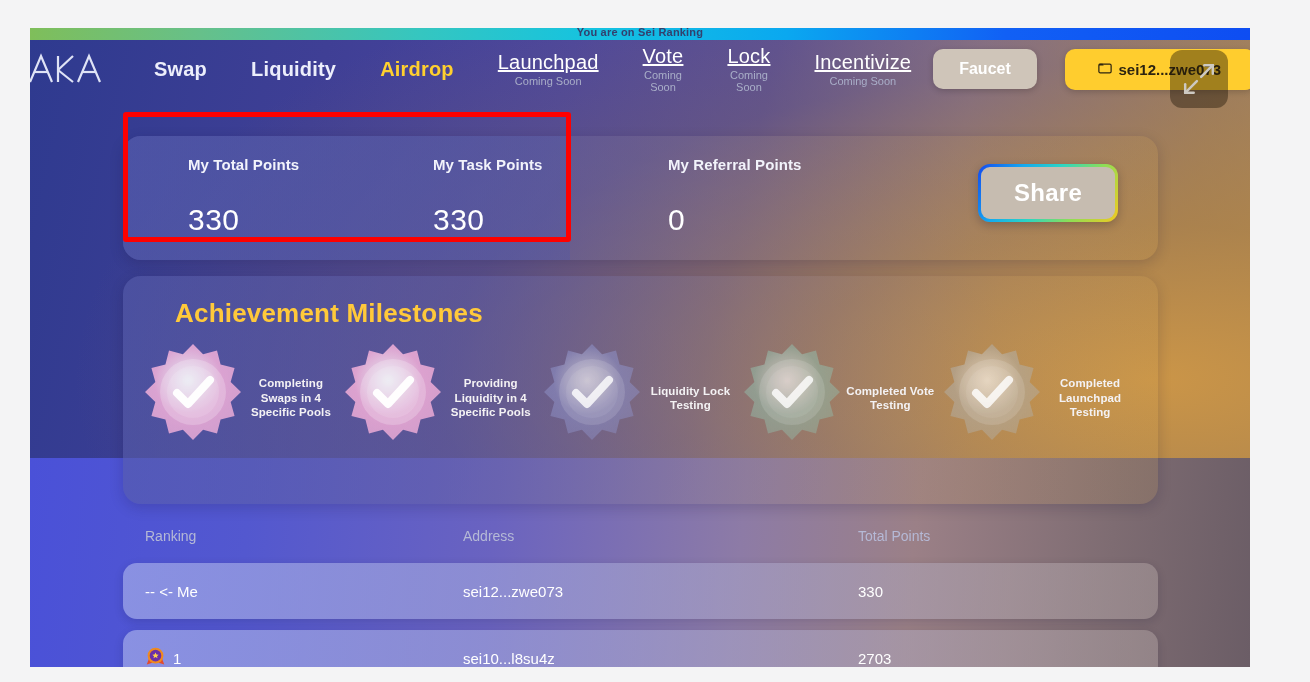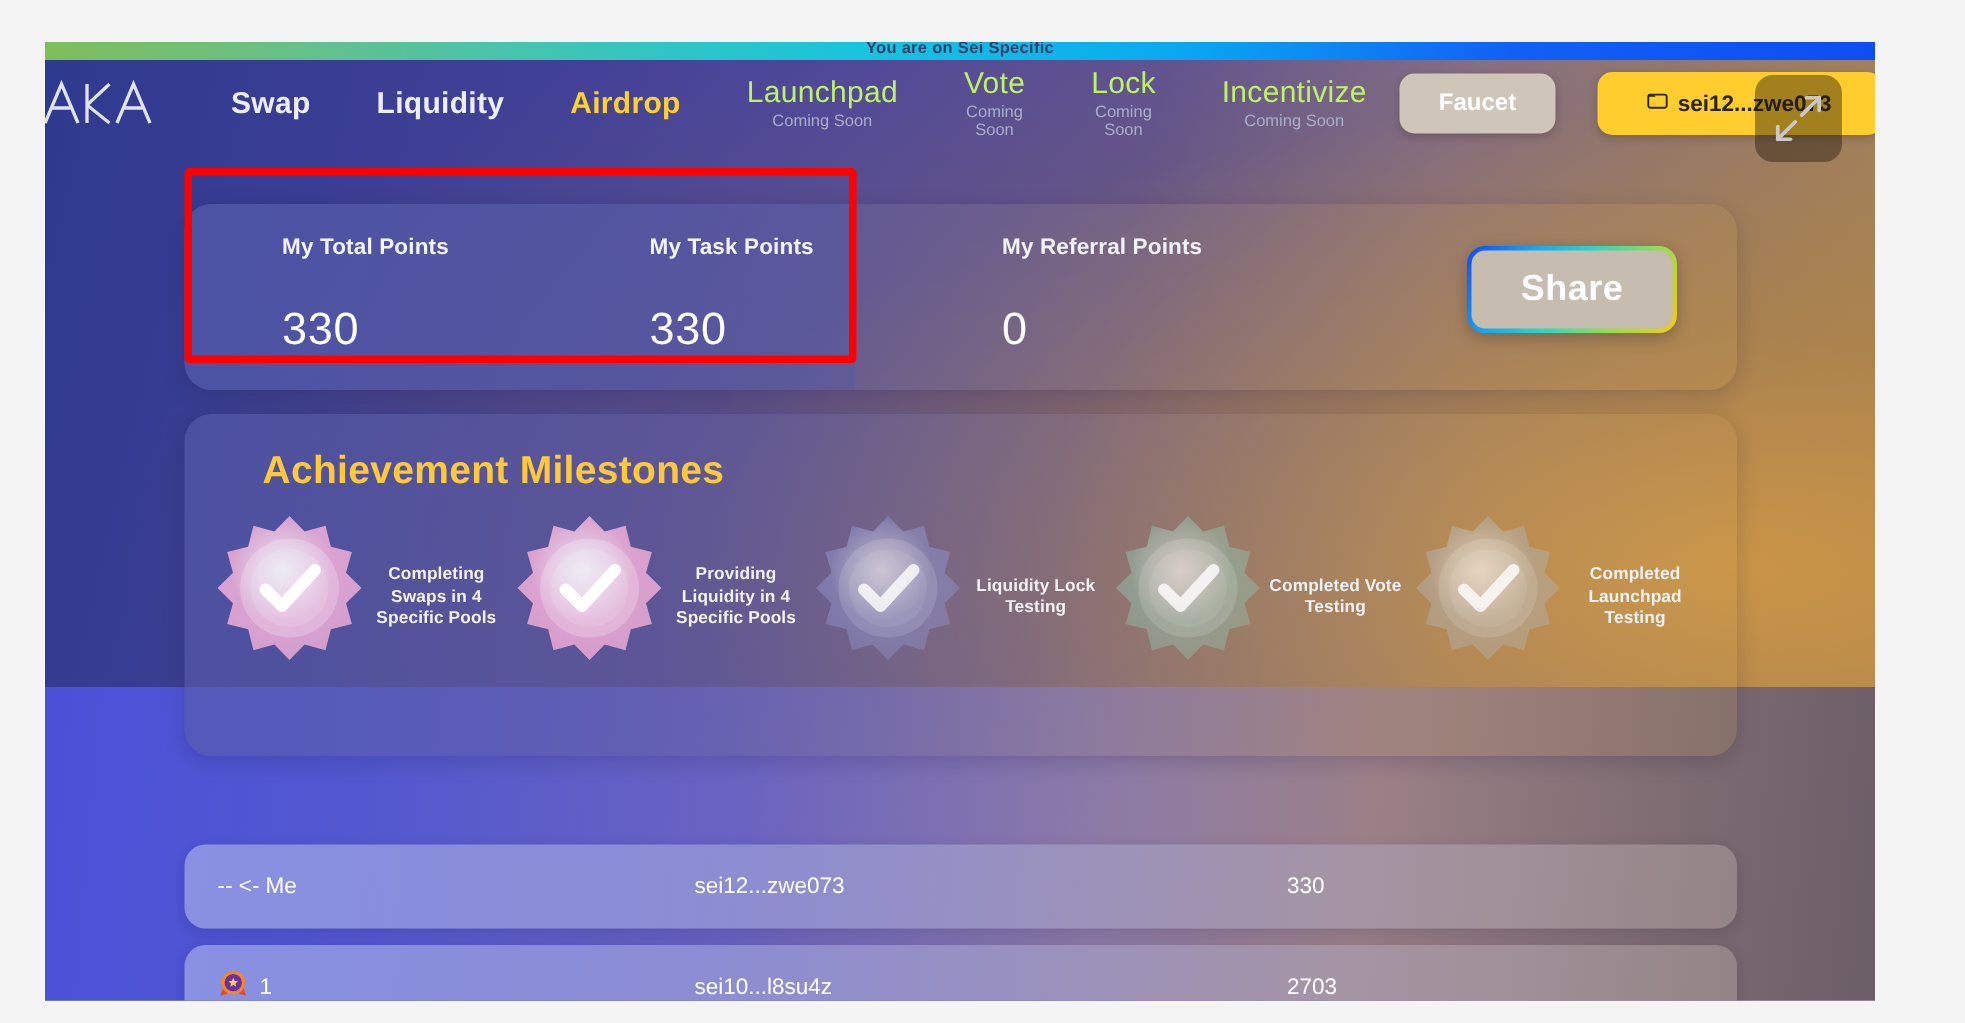--- a/index.html
+++ b/index.html
@@ -57,21 +57,21 @@
   }
   #logo svg { display: block; }
 
   #nav-items { display: flex; align-items: center; gap: 0px; flex: 1; padding-left: 20px; }
   .nav-item {
     padding: 2px 22px; text-align: center; cursor: pointer;
     display: flex; flex-direction: column; align-items: center; justify-content: center;
   }
   .nav-label { font-size: 20px; font-weight: 600; color: #eceefb; letter-spacing: .2px; white-space: nowrap; }
   .nav-item.active .nav-label { color: #ffd02e; }
-  .nav-item.soon .nav-label { color: #bef264; font-weight: 500; }
+  .nav-item.soon .nav-label { color: #ffffff; font-weight: 500; text-decoration: underline; }
   .nav-sub { font-size: 11px; color: #a9aec8; margin-top: 1px; font-weight: 500; }
 
   #nav-right { display: flex; align-items: center; gap: 28px; padding-right: 8px; flex: none; }
   #faucet-btn {
     background: #cfc5b9; color: #ffffff;
     font-size: 16px; font-weight: 600;
     border: none; border-radius: 10px;
     padding: 11px 26px; cursor: pointer;
     box-shadow: 0 2px 6px rgba(0,0,0,.18);
   }
@@ -188,21 +188,21 @@
   #medal-icon { display: inline-block; }
 </style>
 </head>
 <body>
 
 <div id="viewport">
   <div id="bg-wash"></div>
   <div id="bg-wash2"></div>
 
   <div id="testnet-strip">
-    <div id="testnet-text">You are on Sei Specific</div>
+    <div id="testnet-text">You are on Sei Ranking</div>
   </div>
 
   <div id="navbar">
     <div id="logo">
       <svg width="82" height="34" viewBox="0 0 82 34">
         <g fill="none" stroke="#dfe3f6" stroke-width="2.2">
           <path d="M2 30 L13 4 L24 30"></path>
             <path d="M7 20 L19 20"></path>
           <path d="M30 4 L30 30"></path>
             <path d="M30 18 L45 4"></path>
@@ -370,20 +370,25 @@
                 <polygon points="50.00,2.00 60.09,12.33 74.00,8.43 77.58,22.42 91.57,26.00 87.67,39.91 98.00,50.00 87.67,60.09 91.57,74.00 77.58,77.58 74.00,91.57 60.09,87.67 50.00,98.00 39.91,87.67 26.00,91.57 22.42,77.58 8.43,74.00 12.33,60.09 2.00,50.00 12.33,39.91 8.43,26.00 22.42,22.42 26.00,8.43 39.91,12.33" fill="url(#g4)"></polygon>
                 <circle cx="50" cy="50" r="33" fill="#ffffff" opacity="0.13"></circle>
                 <circle cx="50" cy="50" r="26" fill="#ffffff" opacity="0.07"></circle>
                 <path d="M34 51 L45 62 L67 38" fill="none" stroke="#ffffff" stroke-opacity="0.8" stroke-width="8" stroke-linecap="round" stroke-linejoin="round"></path>
               </svg></div>
             <div class="milestone-label">Completed Launchpad Testing</div>
           </div>
         </div>
     </div>
 
+    <div id="table-head">
+      <div class="col col-rank">Ranking</div>
+      <div class="col col-addr">Address</div>
+      <div class="col col-pts">Total Points</div>
+    </div>
 
     <div class="trow" id="trow-0">
       <div class="cell col-rank">-- &lt;- Me</div>
       <div class="cell col-addr">sei12...zwe073</div>
       <div class="cell col-pts">330</div>
     </div>
 
     <div class="trow" id="trow-1">
       <div class="cell col-rank">
         <span id="medal-icon">

